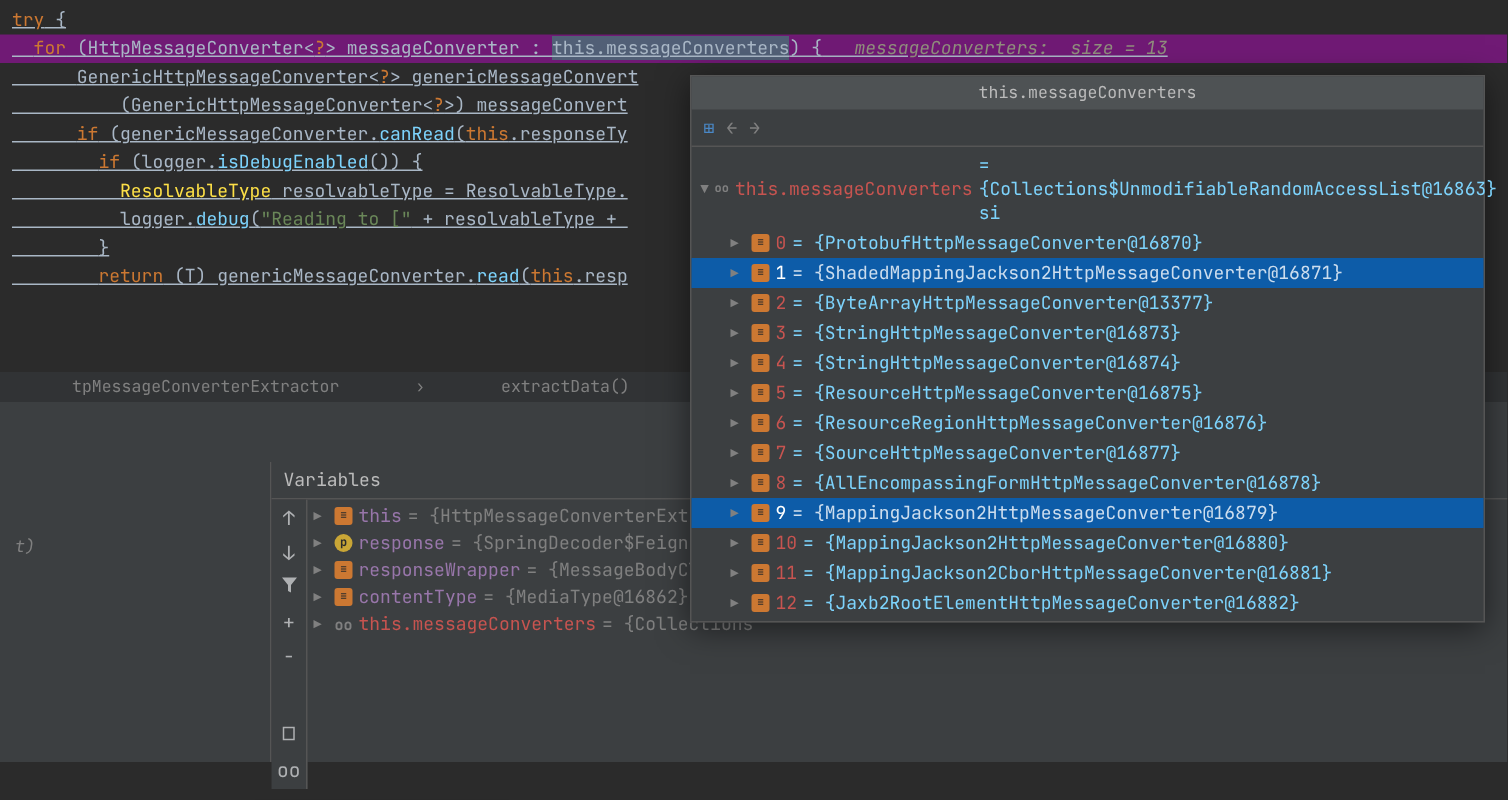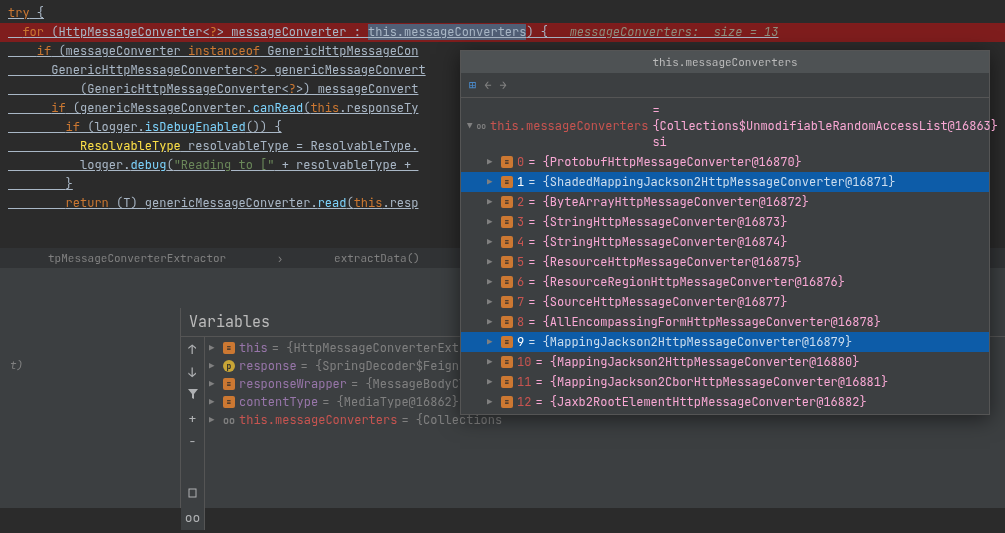--- a/index.html
+++ b/index.html
@@ -21,21 +21,21 @@
       height: 248px;
       overflow: hidden;
     }
     .code-line {
       padding: 1px 8px;
       white-space: pre;
       line-height: 17px;
       text-decoration: underline;
     }
     .highlight-line {
-      background: #7f1d1d;
+      background: #701a75;
     }
     .kw { color: #cc7832; }
     .type { color: #fde047; }
     .method { color: #7dd3fc; }
     .str { color: #6a8759; }
     .wildcard { color: #cc7832; }
     .sel-expr { background: #515f76; }
     .inline-hint { color: #908e7d; font-style: italic; }
     
     
@@ -71,21 +71,21 @@
       flex: 1;
       border-left: 1px solid #555;
     }
     .var-header {
       display: flex;
       align-items: center;
       background: #3c3f41;
       border-bottom: 1px solid #555;
       padding: 4px 8px;
     }
-    .var-title { color: #bbbbbb; font-size: 15px; }
+    .var-title { color: #bbbbbb; font-size: 12px; }
     .var-toolbar {
       display: flex;
       flex-direction: column;
       padding: 4px 2px;
       gap: 6px;
       background: #3c3f41;
       border-right: 1px solid #555;
       width: 24px;
       align-items: center;
     }
@@ -175,31 +175,30 @@
       display: inline-flex;
       align-items: center;
       justify-content: center;
       font-size: 8px;
       font-weight: bold;
       background: #cc7832;
       color: #2b2b2b;
     }
     .pop-name { color: #c75450; }
     .pop-name.sel { color: #ffffff; }
-    .pop-val { color: #f9a8d4; }
+    .pop-val { color: #7dd3fc; }
     .pop-val.sel { color: #cde; text-align: right; }
     .indent { width: 16px; display: inline-block; }
   </style>
 </head>
 <body>
 
 <div class="code-area">
   <div class="code-line"><span class="kw">try</span><span> {</span></div>
   <div class="code-line highlight-line">  <span class="kw">for</span><span> (HttpMessageConverter&lt;</span><span class="wildcard">?</span><span>&gt; messageConverter : </span><span class="sel-expr">this.messageConverters</span><span>) {</span><span class="inline-hint">   messageConverters:  size = 13</span></div>
-  <div class="code-line">    <span class="kw">if</span><span> (messageConverter </span><span class="kw">instanceof</span><span> GenericHttpMessageCon</span></div>
   <div class="code-line">      <span>GenericHttpMessageConverter&lt;</span><span class="wildcard">?</span><span>&gt; genericMessageConvert</span></div>
   <div class="code-line">          <span>(GenericHttpMessageConverter&lt;</span><span class="wildcard">?</span><span>&gt;) messageConvert</span></div>
   <div class="code-line">      <span class="kw">if</span><span> (genericMessageConverter.</span><span class="method">canRead</span><span>(</span><span class="kw">this</span><span>.responseTy</span></div>
   <div class="code-line">        <span class="kw">if</span><span> (logger.</span><span class="method">isDebugEnabled</span><span>()) {</span></div>
   <div class="code-line">          <span class="type">ResolvableType</span><span> resolvableType = ResolvableType.</span></div>
   <div class="code-line">          <span>logger.</span><span class="method">debug</span><span>(</span><span class="str">"Reading to ["</span><span> + resolvableType + </span></div>
   <div class="code-line">        <span>}</span></div>
   <div class="code-line">        <span class="kw">return</span><span> (T) genericMessageConverter.</span><span class="method">read</span><span>(</span><span class="kw">this</span><span>.resp</span></div>
 </div>
 
@@ -295,21 +294,21 @@
         <span class="arrow">▶</span>
         <span class="pop-badge">≡</span> 
         <span class="pop-name sel">1</span> 
         <span class="pop-val sel">= {ShadedMappingJackson2HttpMessageConverter@16871}</span>
       </div>
       <div class="pop-row">
         <span class="indent"></span>
         <span class="arrow">▶</span>
         <span class="pop-badge">≡</span> 
         <span class="pop-name">2</span> 
-        <span class="pop-val">= {ByteArrayHttpMessageConverter@16872}</span>
+        <span class="pop-val">= {ByteArrayHttpMessageConverter@13377}</span>
       </div>
       <div class="pop-row">
         <span class="indent"></span>
         <span class="arrow">▶</span>
         <span class="pop-badge">≡</span> 
         <span class="pop-name">3</span> 
         <span class="pop-val">= {StringHttpMessageConverter@16873}</span>
       </div>
       <div class="pop-row">
         <span class="indent"></span>

